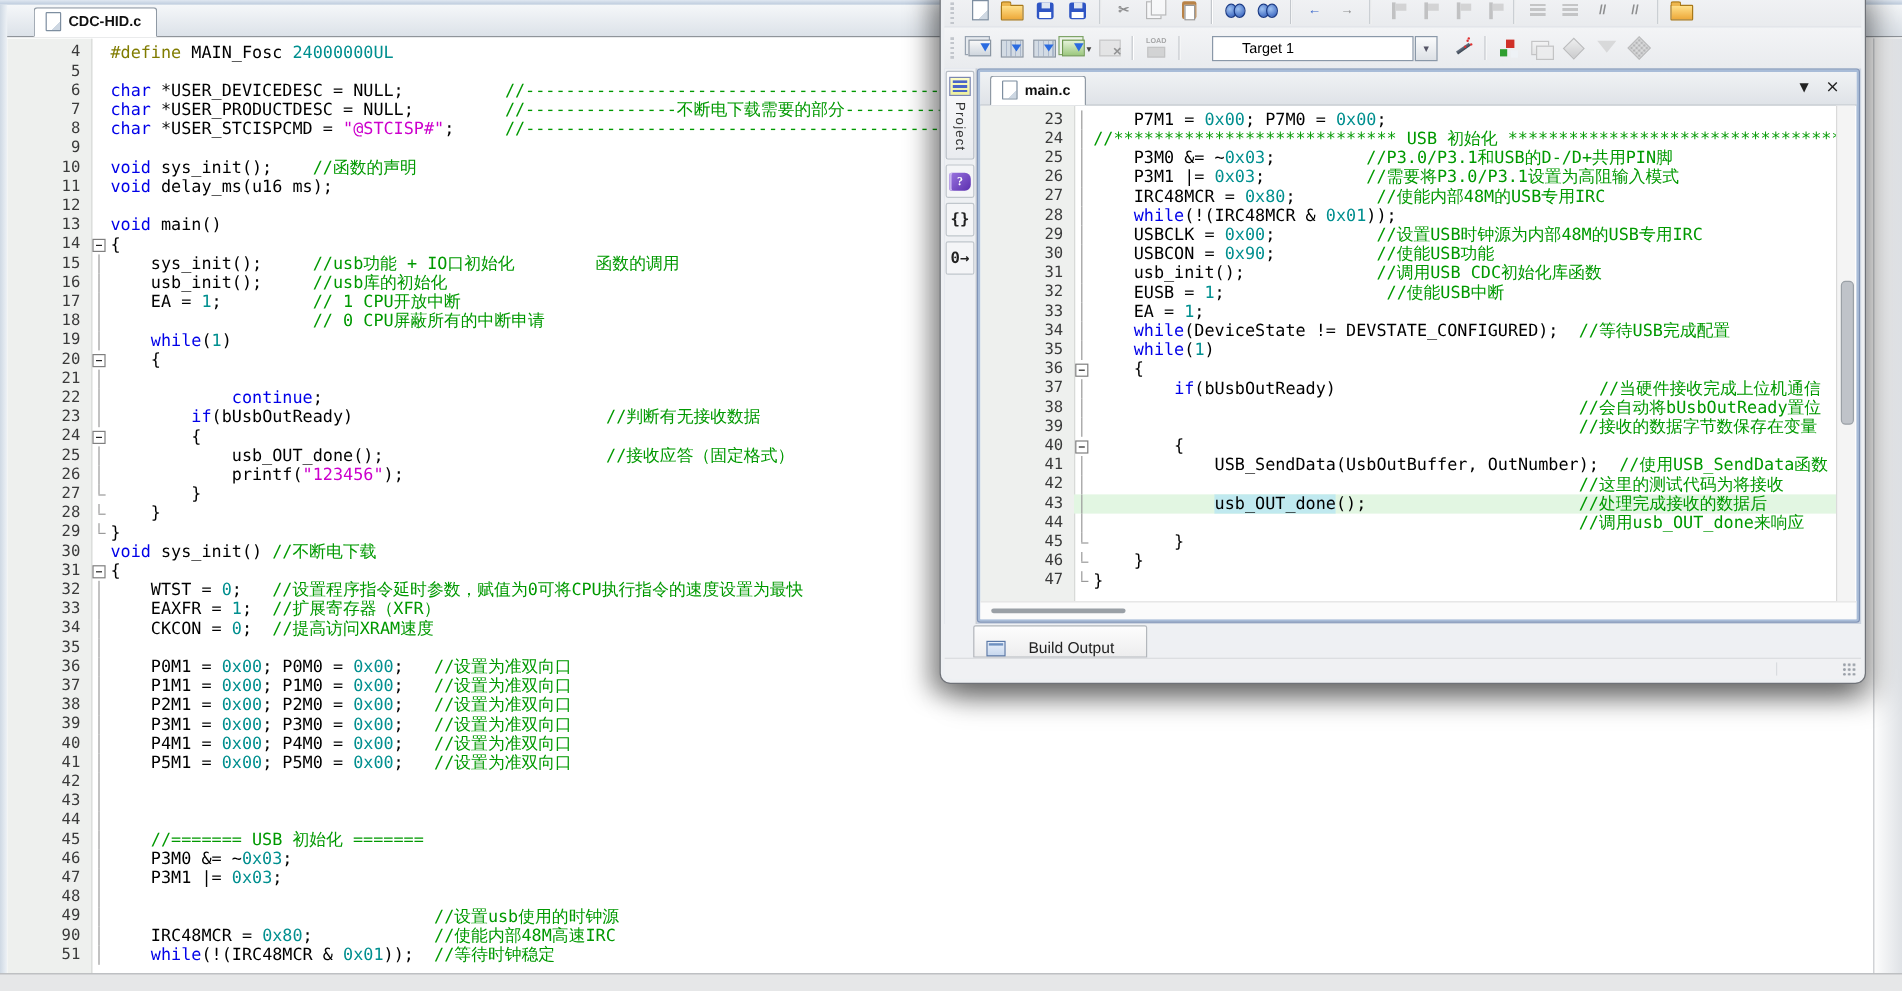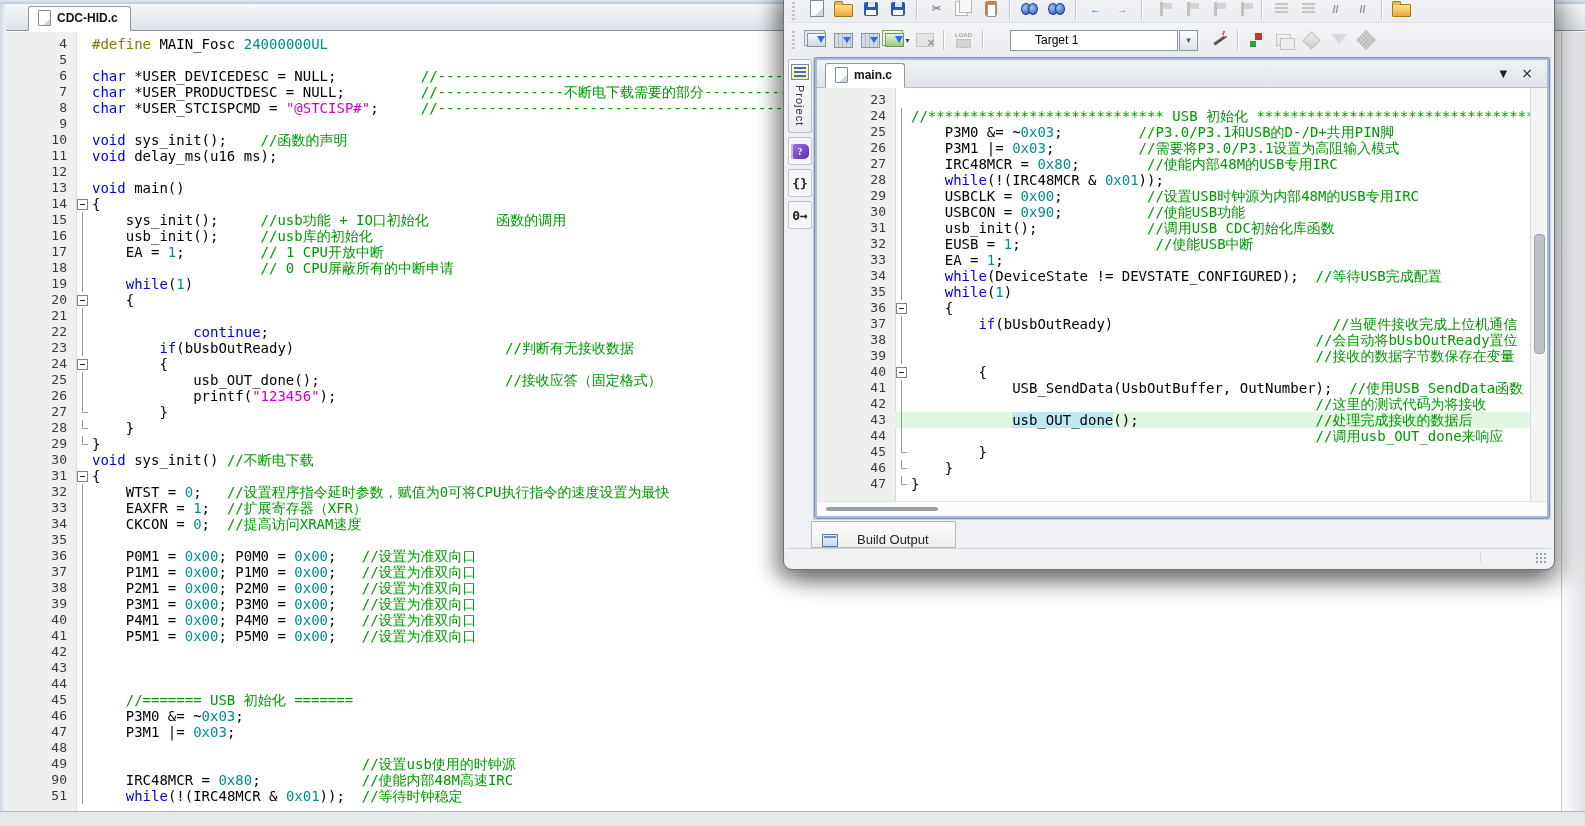--- a/index.html
+++ b/index.html
@@ -680,20 +680,24 @@
             <span class="doc-tab-label">main.c</span>
           </div>
           <div class="tab-btns">
             <span class="tbsm">▼</span>
             <span class="tbsm close">×</span>
           </div>
         </div>
         <div id="right-editor">
             <div class="ln">
               <div class="gut">23</div>
+              <div class="lnbody">
+                <div class="fold line"></div>
+                <div class="src"><span class="sg-t">    P7M1 = </span><span class="sg-n">0x00</span><span class="sg-t">; P7M0 = </span><span class="sg-n">0x00</span><span class="sg-t">;</span></div>
+              </div>
             </div>
             <div class="ln">
               <div class="gut">24</div>
               <div class="lnbody">
                 <div class="fold line"></div>
                 <div class="src"><span class="sg-c">//**************************** USB 初始化 **********************************************</span></div>
               </div>
             </div>
             <div class="ln">
               <div class="gut">25</div>

